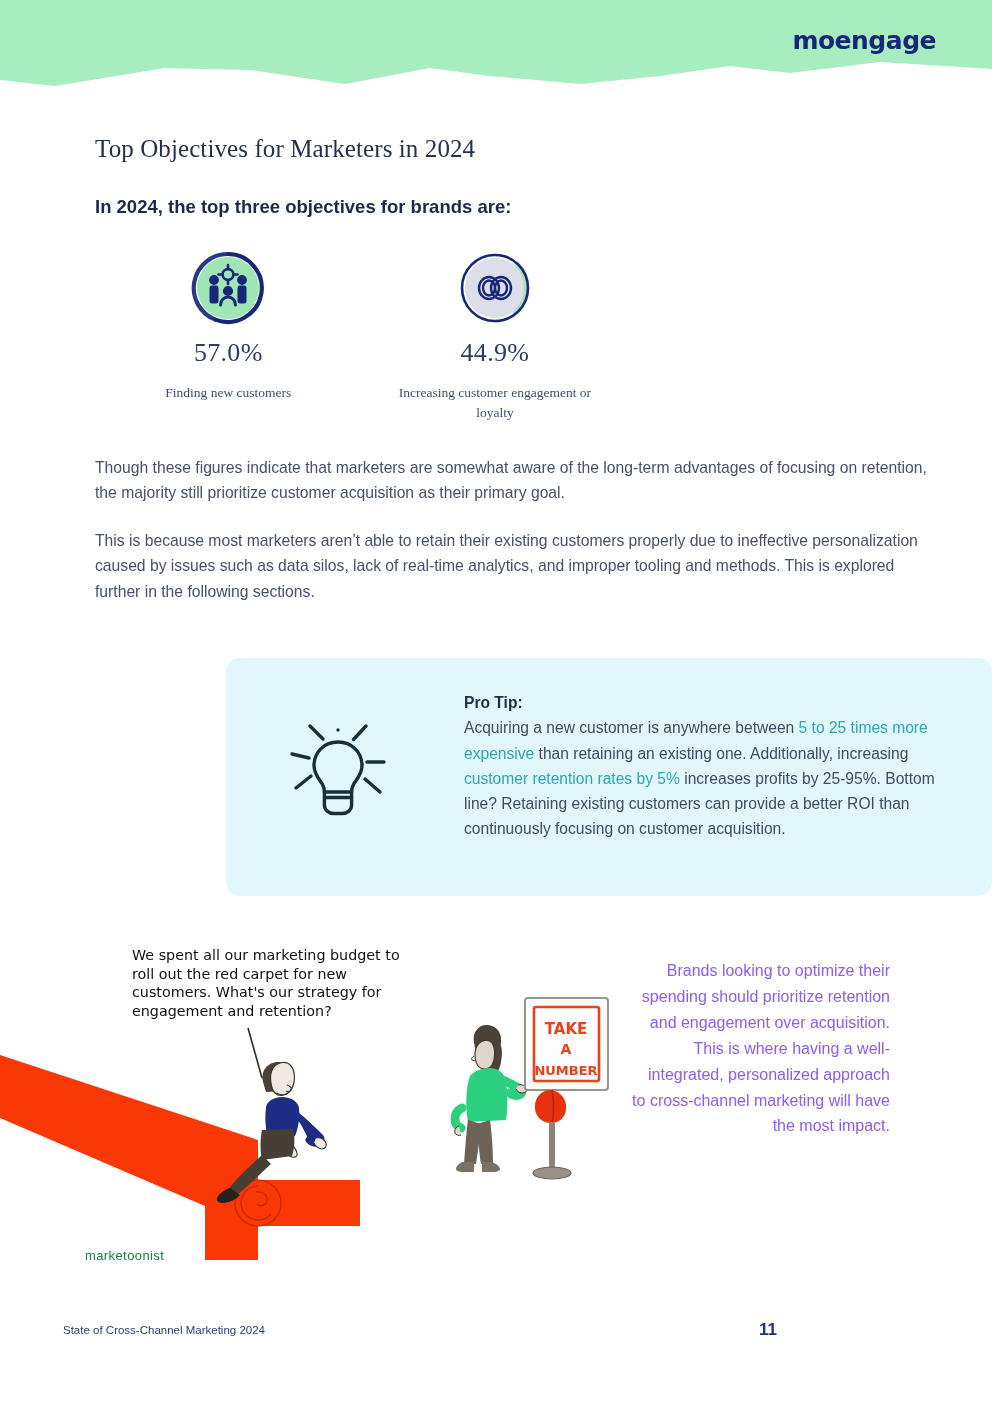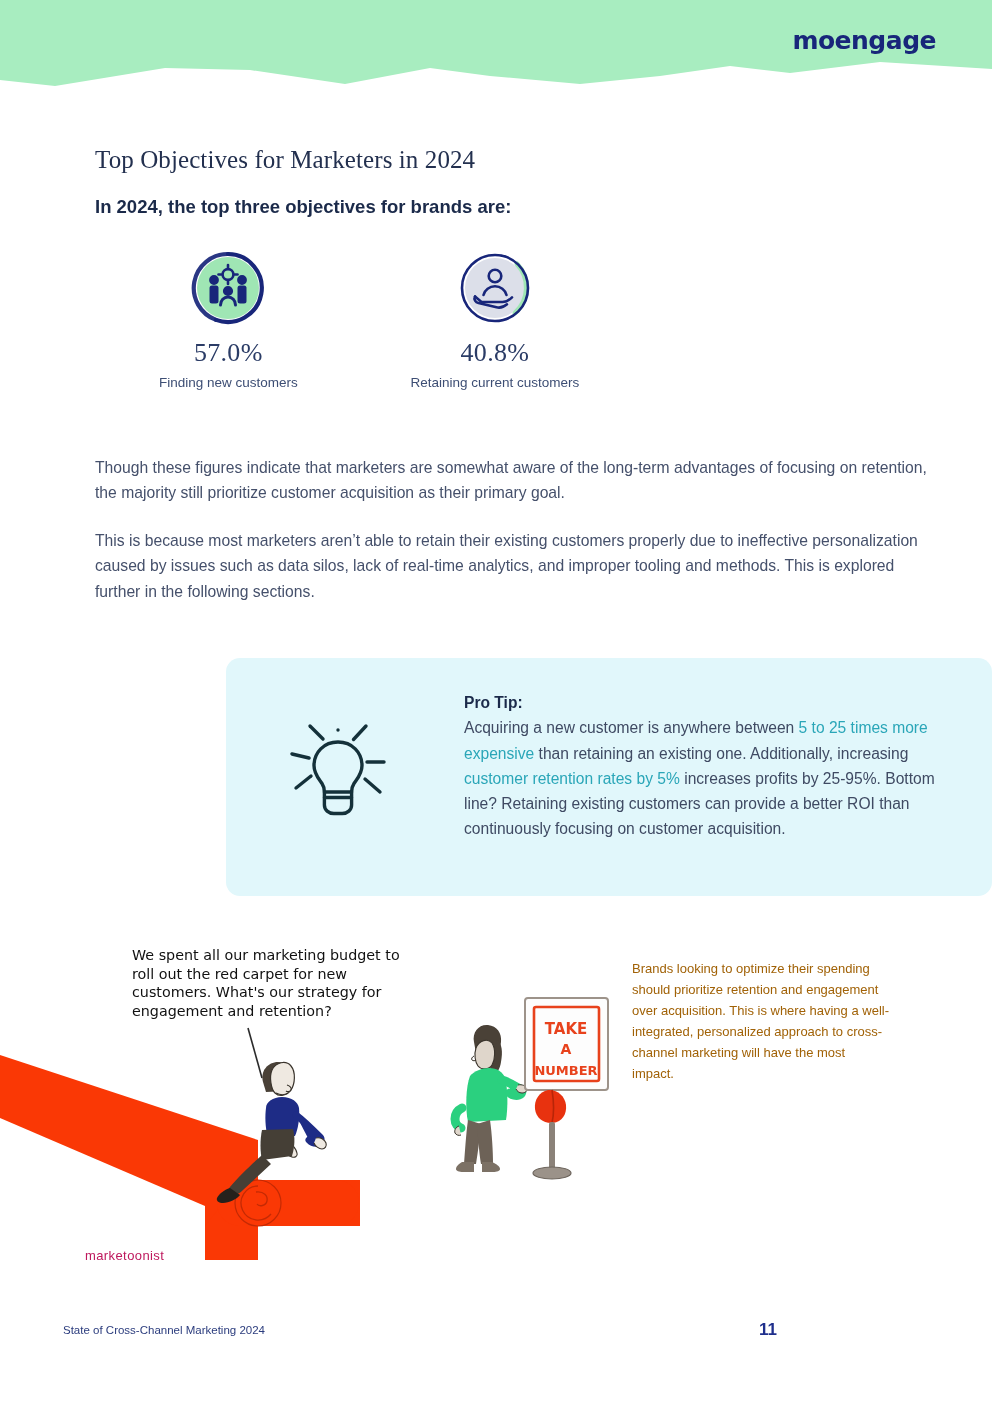--- a/index.html
+++ b/index.html
@@ -16,41 +16,41 @@
   .header-band svg { display: block; width: 992px; height: 100px; }
   .logo {
     position: absolute; top: 26px; right: 56px;
     font-size: 25px; font-weight: 700; letter-spacing: -0.5px;
     color: #18267a;
     font-family: "DejaVu Sans", sans-serif;
   }
 
   
   .page-title {
-    position: absolute; left: 95px; top: 146px;
+    position: absolute; left: 95px; top: 135px;
     font-size: 25px; font-weight: 400; color: #23304f;
     letter-spacing: 0.1px;
     font-family: "Liberation Serif", serif;
   }
   .subtitle {
     position: absolute; left: 95px; top: 196px;
     font-size: 18.5px; font-weight: 700; color: #1b2a4a;
   }
 
   
   .stats { position: absolute; left: 95px; top: 248px; width: 800px; display: flex; }
   .stat { width: 266.6px; display: flex; flex-direction: column; align-items: center; }
   .stat-ring { width: 80px; height: 80px; }
   .stat-value {
     margin-top: 10px; font-size: 26px; color: #2b3c66; font-weight: 400;
     font-family: "Liberation Serif", serif; letter-spacing: 0.3px;
   }
   .stat-label {
-    margin-top: 5px; font-size: 13.5px; color: #3d4e74; text-align: center;
-    line-height: 1.45; max-width: 200px;
+    margin-top: 15px; font-size: 13.5px; color: #3d4e74; text-align: center;
+    line-height: 1.45; max-width: 200px; font-family: Liberation Serif, serif;
   }
 
   
   .body-copy {
     position: absolute; left: 95px; width: 840px;
     font-size: 15.7px; color: #45506b; line-height: 1.62;
   }
   #para1 { top: 455px; }
   #para2 { top: 528px; }
 
@@ -71,27 +71,27 @@
   
   .cartoon { position: absolute; left: 0; top: 930px; width: 620px; height: 350px; }
   .cartoon svg { display: block; }
   .cartoon-caption {
     position: absolute; left: 132px; top: 16px; width: 270px;
     font-size: 14.3px; line-height: 1.3; color: #111;
     font-family: "DejaVu Sans", sans-serif; font-weight: 400;
   }
   .watermark {
     position: absolute; left: 85px; top: 1248px;
-    font-size: 13px; color: #be185d; letter-spacing: 0.4px;
+    font-size: 13px; color: #15803d; letter-spacing: 0.4px;
   }
 
   
   .right-copy {
     position: absolute; left: 632px; top: 958px; width: 258px;
-    font-size: 13px; color: #a16207; line-height: 1.62;
+    font-size: 16px; color: #8b5cf6; line-height: 1.62; text-align: right;
   }
 
   
   .footer-text {
     position: absolute; left: 63px; top: 1324px;
     font-size: 11.5px; color: #2b3c7d;
   }
   .page-number {
     position: absolute; right: 63px; top: 1320px;
     font-size: 17px; font-weight: 700; color: #1f2f8c;
@@ -132,38 +132,38 @@
             <rect x="49.5" y="37.5" width="9" height="18" rx="2.5" fill="#18267a" stroke="none"></rect>
             <circle cx="40" cy="43" r="3.8" fill="#18267a"></circle>
             <path d="M32.5,57 a7.5,8 0 0,1 15,0" fill="none" stroke="#18267a" stroke-width="3"></path>
           </g>
         </svg>
       </span>
       <span class="stat-value">57.0%</span>
       <span class="stat-label">Finding new customers</span>
     </div>
 
-
     <div class="stat">
       <span class="stat-ring">
         <svg viewBox="0 0 80 80" width="80" height="80">
           <circle cx="40" cy="40" r="30" fill="#dcdfe9"></circle>
           <path d="M62,16 a34,34 0 0,1 -2,49" fill="none" stroke="#9fe6b4" stroke-width="5" stroke-linecap="round"></path>
           <circle cx="40" cy="40" r="33" fill="none" stroke="#18267a" stroke-width="2.6"></circle>
-          <g fill="none" stroke="#18267a" stroke-width="2.6" stroke-linecap="round" stroke-linejoin="round">
-            <circle cx="40" cy="28" r="6.3"></circle>
-            <path d="M28.5,47 a11.8,11.2 0 0,1 23,0"></path>
-            <path d="M20,48.5 l6.5,5.5 h21 c3.5,0 6.5,-1.6 9.5,-4.6"></path>
-            <path d="M20,48.5 c-1.5,2.8 0.5,5.8 3.5,6.6 l18,4.2 c4,0.9 7.5,-0.4 10.5,-3"></path>
+          <g fill="none" stroke="#18267a" stroke-width="2.4">
+            <ellipse cx="34" cy="40" rx="10" ry="11"></ellipse>
+            <ellipse cx="46" cy="40" rx="10" ry="11"></ellipse>
+            <ellipse cx="34" cy="40" rx="6" ry="7.5"></ellipse>
+            <ellipse cx="46" cy="40" rx="6" ry="7.5"></ellipse>
           </g>
         </svg>
       </span>
-      <span class="stat-value">40.8%</span>
-      <span class="stat-label">Retaining current customers</span>
+      <span class="stat-value">44.9%</span>
+      <span class="stat-label">Increasing customer engagement or loyalty</span>
     </div>
+
   </div>
 
   <p class="body-copy" id="para2">This is because most marketers aren’t able to retain their existing customers properly due to ineffective personalization caused by issues such as data silos, lack of real-time analytics, and improper tooling and methods. This is explored further in the following sections.</p>
   <p class="body-copy" id="para1">Though these figures indicate that marketers are somewhat aware of the long-term advantages of focusing on retention, the majority still prioritize customer acquisition as their primary goal.</p>
 
   <div class="protip">
     <span class="bulb">
       <svg viewBox="0 0 132 132" width="132" height="132">
         <g fill="none" stroke="#14313a" stroke-width="3.4" stroke-linecap="round" stroke-linejoin="round">
           <path d="M66,36 c-14,0 -24,10.5 -24,23.5 c0,8.5 5,13.5 8,18 c1.8,2.7 2.4,5 2.4,8.5 l27.2,0 c0,-3.5 0.6,-5.8 2.4,-8.5 c3,-4.5 8,-9.5 8,-18 C90,46.5 80,36 66,36 Z"></path>

